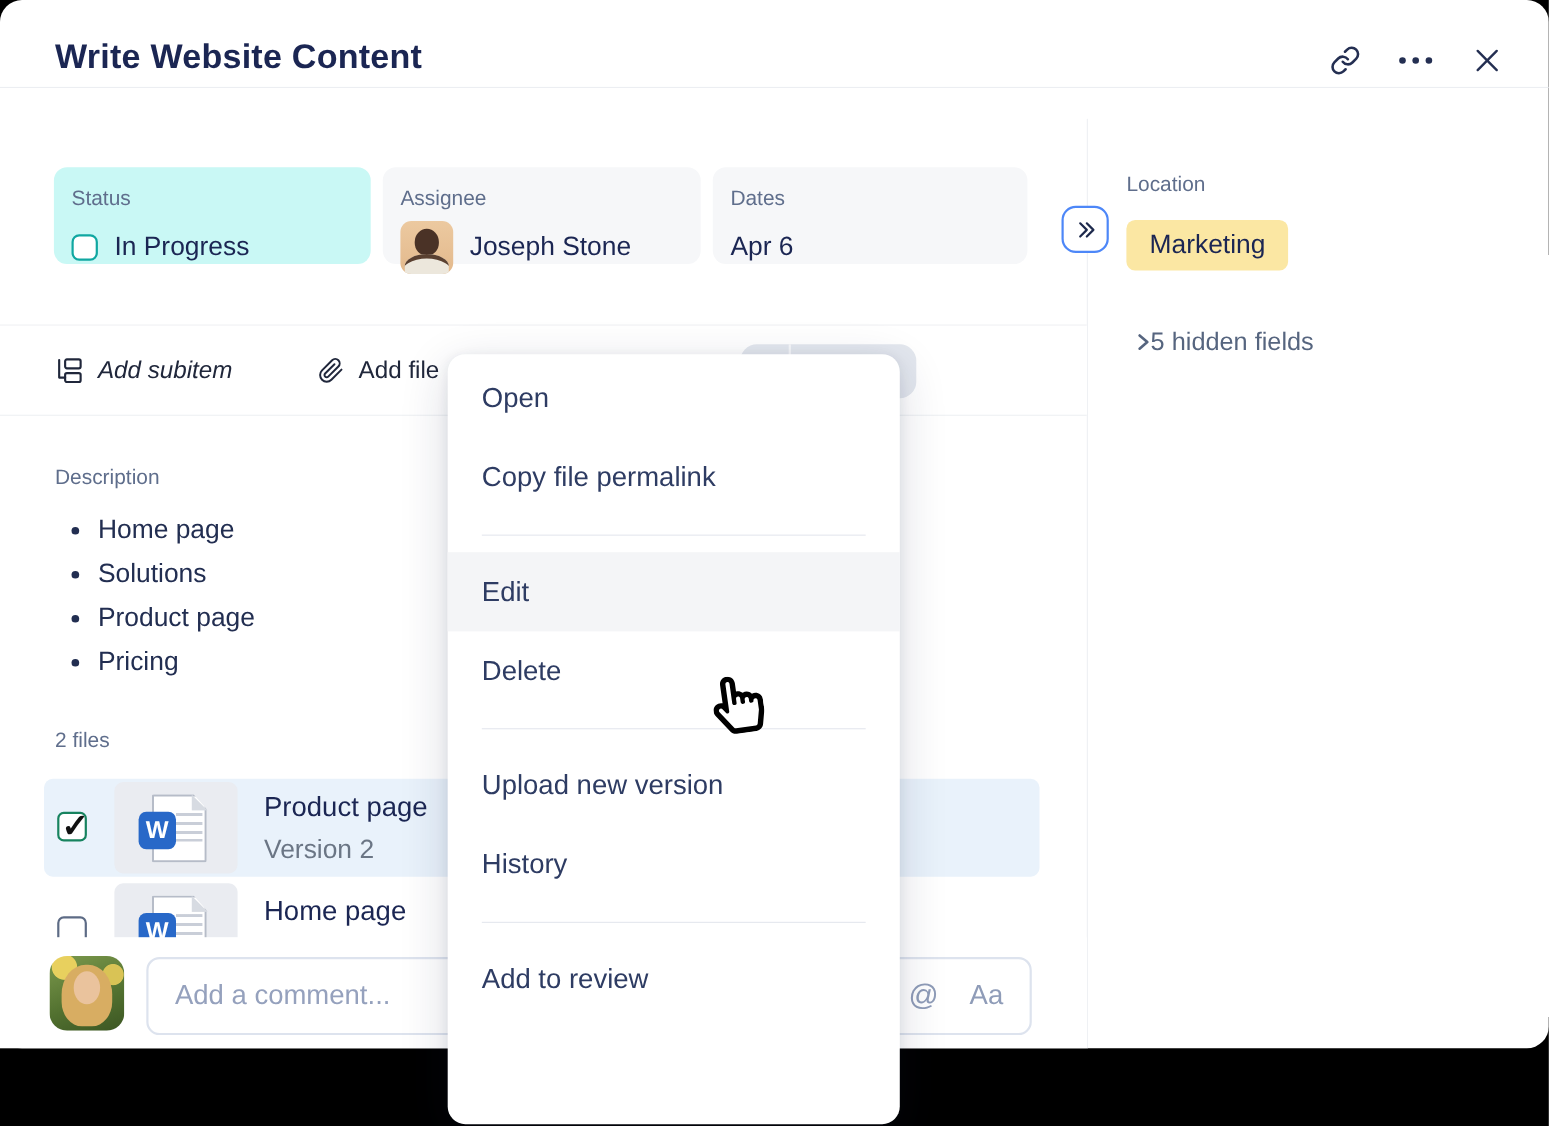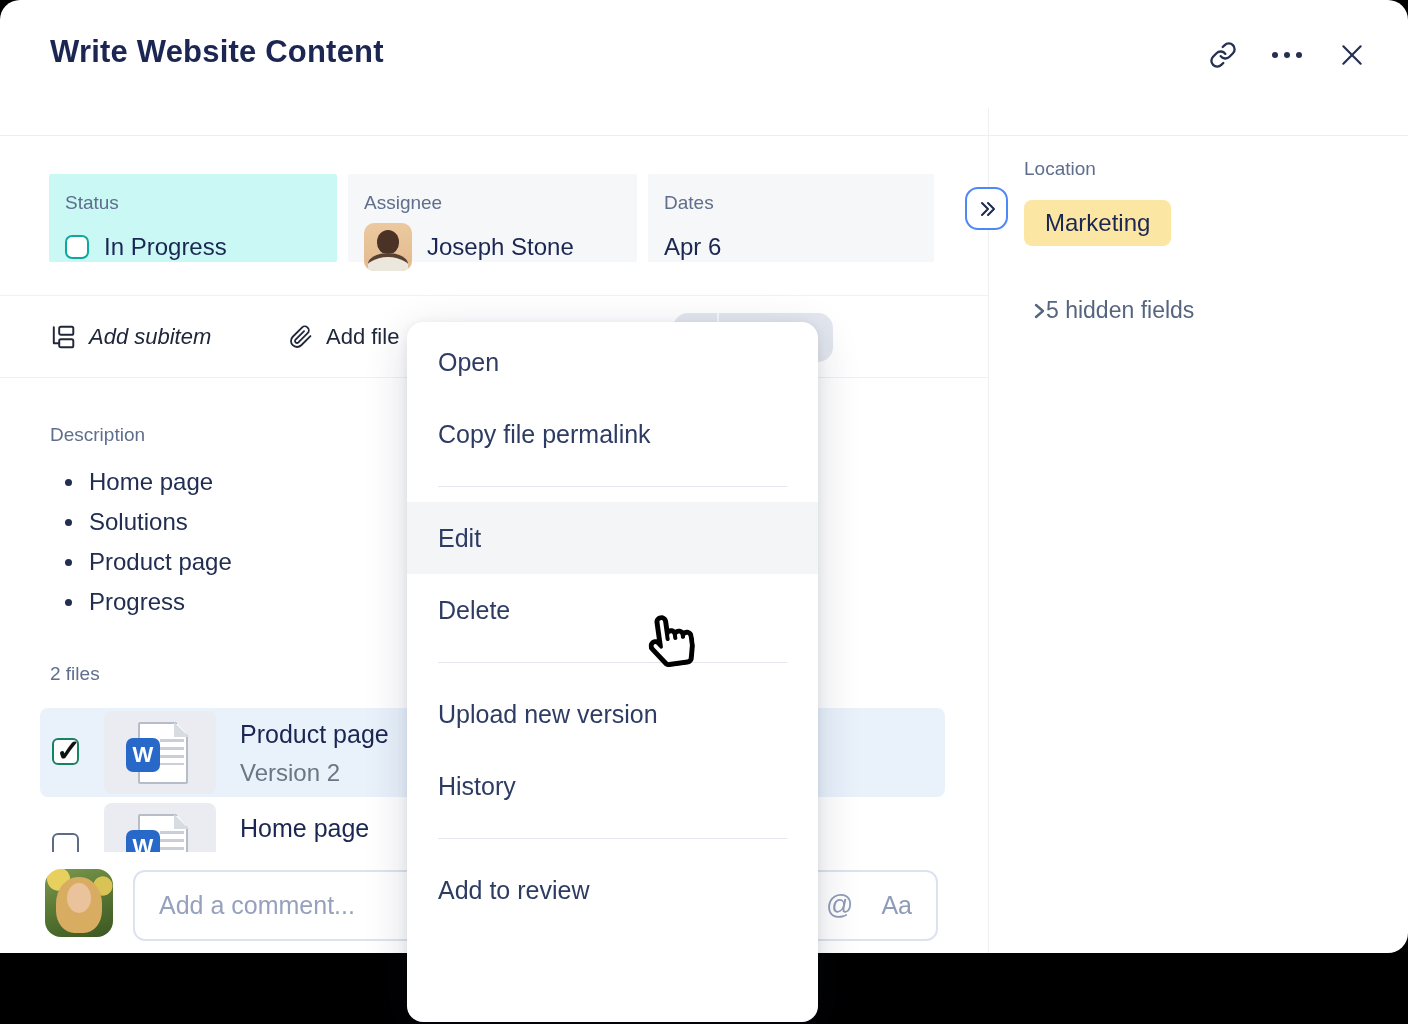--- a/index.html
+++ b/index.html
@@ -8,21 +8,21 @@
     width:1408px; height:1024px; position:relative; overflow:hidden;
     background:#000; font-family:"Liberation Sans", sans-serif;
     -webkit-font-smoothing:antialiased;
   }
 
   
   .app { position:absolute; left:0; top:0; width:1408px; height:953px;
          background:#fff; border-radius:20px; }
 
   
-  .header { position:absolute; top:0; left:0; right:0; height:136px;
+  .header { position:absolute; top:0; left:0; right:0; height:80px;
             border-bottom:1px solid #eceef2; }
   .title { position:absolute; left:50px; top:34px; font-size:31px; font-weight:bold;
            color:#1b2653; letter-spacing:.2px; }
   .hicon { position:absolute; top:34px; width:42px; height:42px; display:flex;
            align-items:center; justify-content:center; cursor:pointer; color:#242f52; }
   .hicon-link  { left:1202px; }
   .hicon-more  { left:1266px; }
   .hicon-close { left:1331px; }
   .dots { display:flex; gap:6px; }
   .dots i { width:6px; height:6px; border-radius:50%; background:#242f52; }
@@ -36,22 +36,22 @@
   .hidden-fields { position:absolute; left:1032px; top:297px; display:flex; align-items:center;
                    gap:0; font-size:23px; color:#56657f; cursor:pointer; }
 
   
   .collapse-btn { position:absolute; left:965px; top:187px; width:43px; height:43px;
                   background:#fff; border:2px solid #4d87f8; border-radius:13px;
                   display:flex; align-items:center; justify-content:center;
                   cursor:pointer; z-index:3; }
 
   
-  .chip { position:absolute; top:152px; height:88px; border-radius:2px;
-          background:#f6f7f9; padding:18px 16px; cursor:pointer;margin-top:22px; }
+  .chip { position:absolute; top:152px; height:88px; border-radius:12px;
+          background:#f6f7f9; padding:18px 16px; cursor:pointer; }
   .chip-status   { left:49px;  width:288px; background:#c9f8f5; }
   .chip-assignee { left:348px; width:289px; }
   .chip-dates    { left:648px; width:286px; }
   .chip-label { font-size:19px; color:#5f6e8c; }
   .chip-value-row { margin-top:9px; height:48px; display:flex; align-items:center;
                     gap:15px; font-size:24px; color:#1b2653; }
   .status-checkbox { width:24px; height:24px; border:2px solid #10a7a1; border-radius:7px;
                      background:#fff; flex:0 0 auto; }
   .avatar-joseph { width:48px; height:48px; border-radius:10px; position:relative; overflow:hidden;
                    background:linear-gradient(180deg,#ecc9a0 0%,#e3b98c 100%); flex:0 0 auto; }
@@ -233,21 +233,21 @@
     <div class="desc-item">
         <span>Home page</span>
       </div>
     <div class="desc-item">
         <span>Solutions</span>
       </div>
     <div class="desc-item">
         <span>Product page</span>
       </div>
     <div class="desc-item">
-        <span>Progress</span>
+        <span>Pricing</span>
       </div>
   </div>
 
   <div class="files-label">2 files</div>
 
   <div class="file-row file-row-1">
     <span class="file-check checked"></span>
     <span class="file-tile">
       <span class="doc-page"></span>
       <span class="doc-fold"></span>

